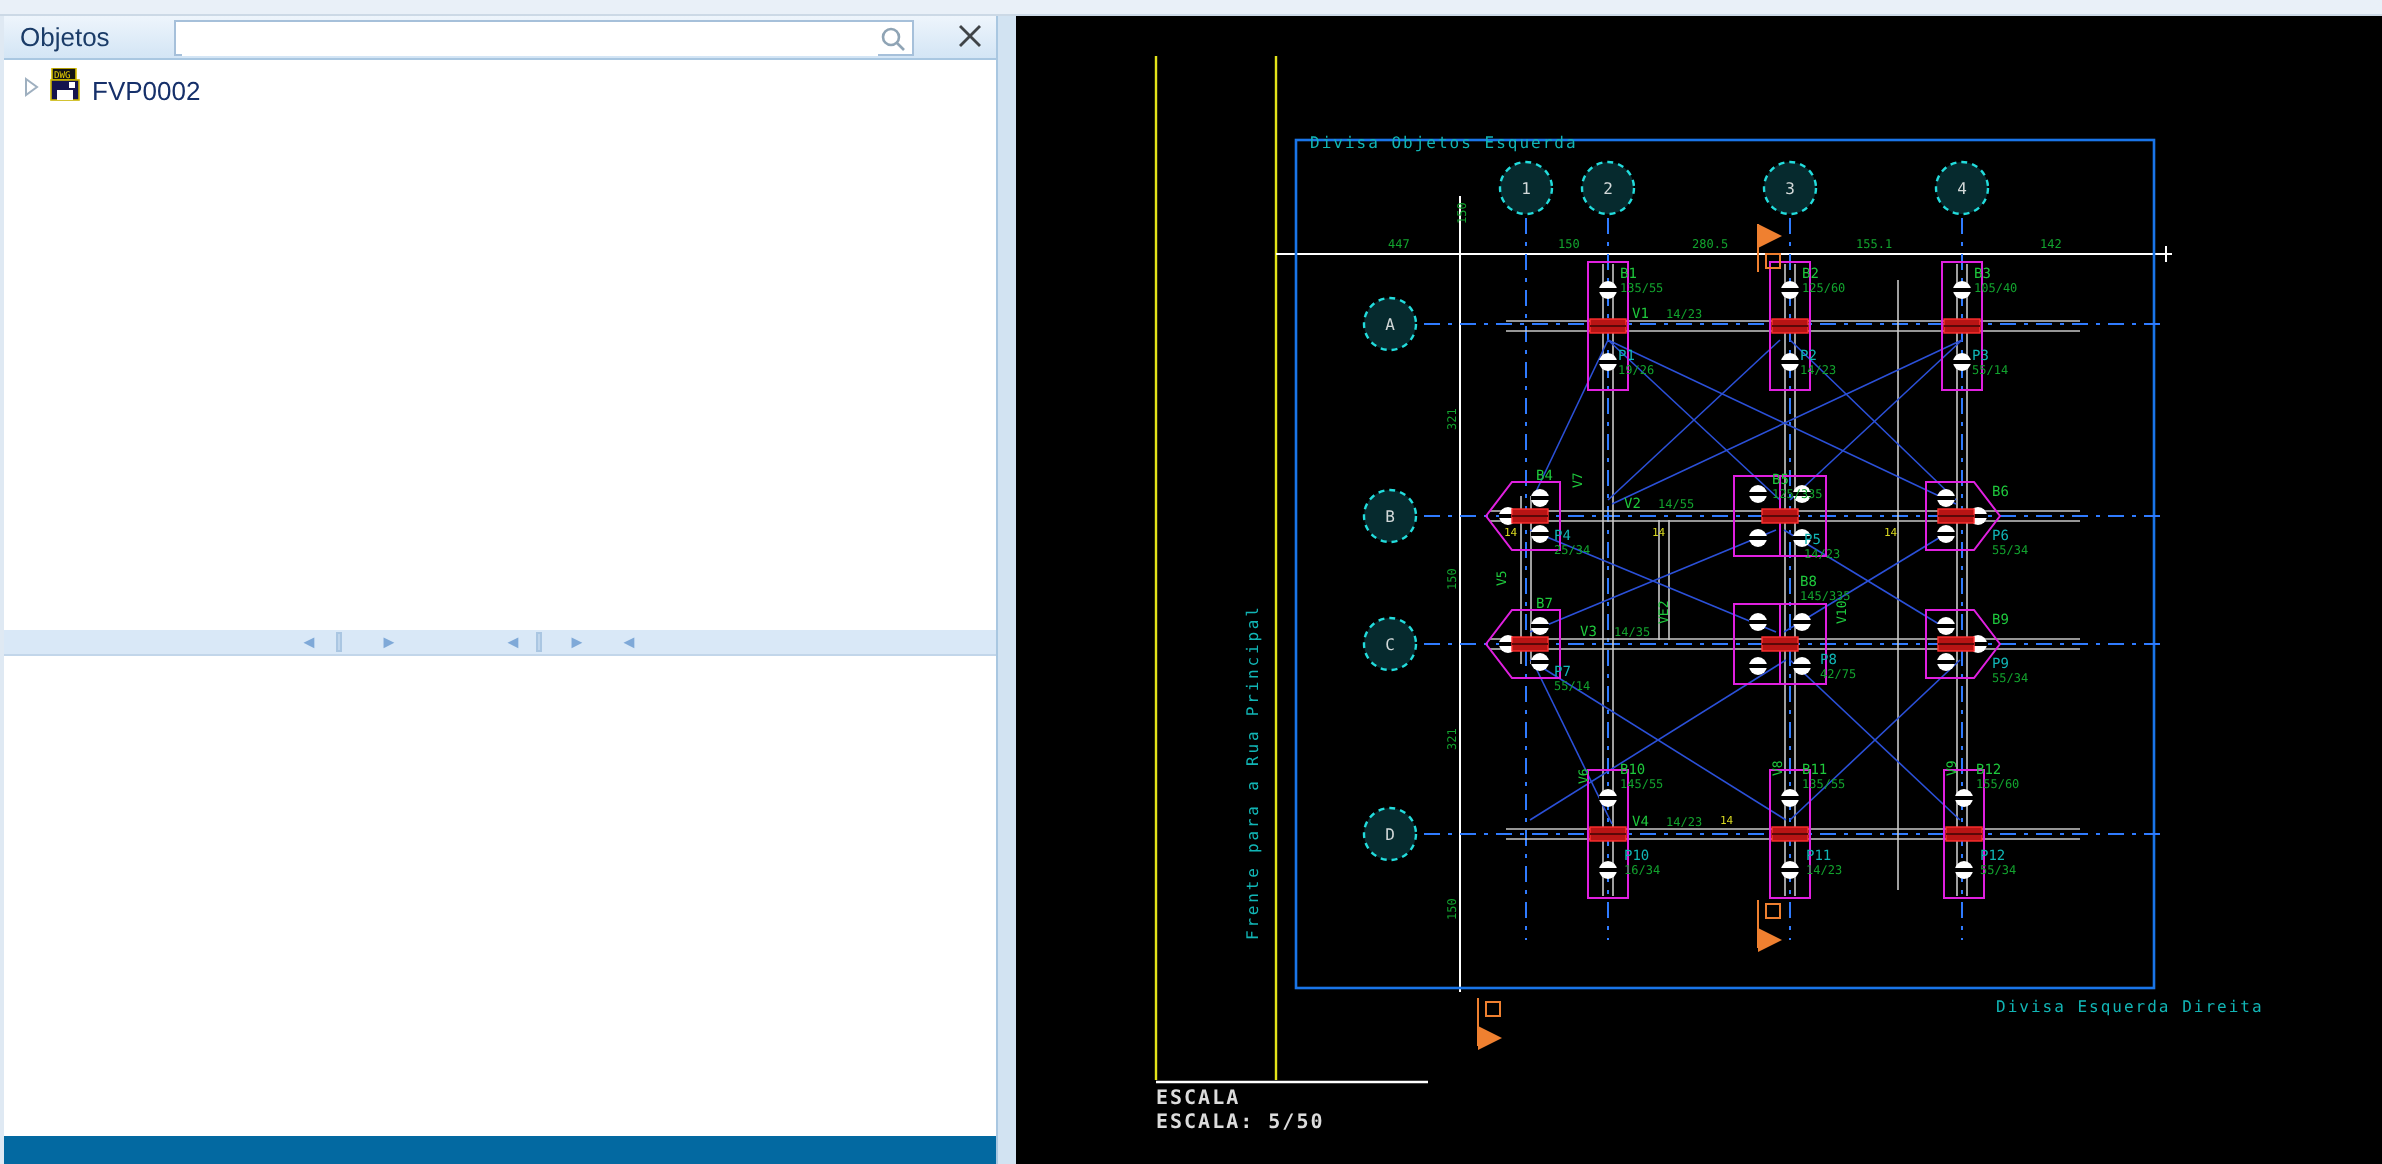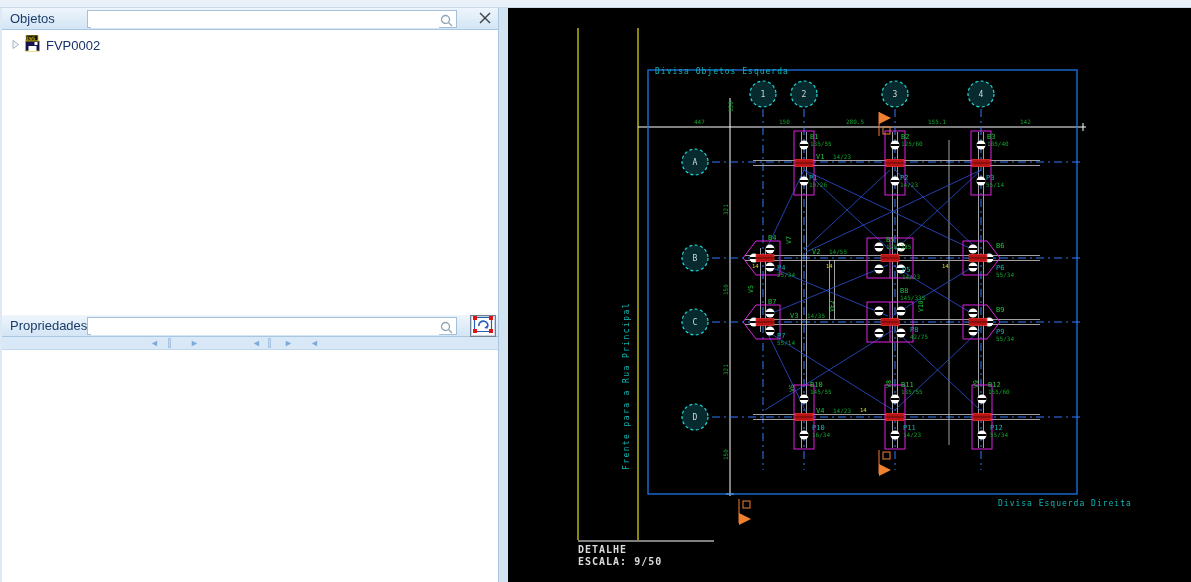--- a/index.html
+++ b/index.html
@@ -76,43 +76,20 @@
           <text x="2" y="5" font-size="4.6" fill="#e8d000" font-family="DejaVu Sans Mono, monospace">DWG</text>
           <rect x="0.5" y="6" width="14" height="10" fill="#14144e" stroke="#c8b400" stroke-width="0.8"></rect>
           <rect x="3.5" y="11" width="8" height="5" fill="#fff"></rect>
           <rect x="9.5" y="7" width="3" height="3" fill="#fff"></rect>
         </svg>
       </span>
       <span class="lbl">FVP0002</span>
     </div>
   </div>
 
-  <div class="panel-header">
-    <span class="panel-title">Propriedades</span>
-    <div class="search-box">
-      <input value="" style="">
-      <span class="mag">
-        <svg width="13" height="13">
-            <circle cx="5.5" cy="5.5" r="4" fill="none" stroke="#8fa4b5" stroke-width="1.3"></circle>
-            <line x1="8.5" y1="8.5" x2="12" y2="12" stroke="#8fa4b5" stroke-width="1.3"></line>
-          </svg>
-      </span>
-    </div>
-    <button class="capture-btn">
-      <svg width="22" height="18">
-        <rect x="2.5" y="1.5" width="17" height="14" rx="2" fill="none" stroke="#2a5cb8" stroke-width="1.2"></rect>
-        <rect x="1" y="0" width="4" height="4" fill="#e11212"></rect>
-        <rect x="17" y="0" width="4" height="4" fill="#e11212"></rect>
-        <rect x="1" y="13" width="4" height="4" fill="#e11212"></rect>
-        <rect x="17" y="13" width="4" height="4" fill="#e11212"></rect>
-        <path d="M7 10 a4.5 4 0 1 1 8 1.5" fill="none" stroke="#2a5cb8" stroke-width="1.6"></path>
-        <polygon points="15.6,12.8 12.2,12 15,9.4" fill="#2a5cb8"></polygon>
-      </svg>
-    </button>
-  </div>
 
   <div class="props-subbar" id="subbar">
       <span class="divider" style="left: 166px;"></span>
       <span class="divider" style="left: 266px;"></span>
       <span class="arrow" style="left: 148px;">◄</span>
       <span class="arrow" style="left: 188px;">►</span>
       <span class="arrow" style="left: 250px;">◄</span>
       <span class="arrow" style="left: 282px;">►</span>
       <span class="arrow" style="left: 308px;">◄</span>
     </div>
@@ -430,15 +407,15 @@
       </g>
       <g>
         <line x1="739" y1="499" x2="739" y2="523" stroke="#ef8030" stroke-width="1"></line>
         <polygon points="739,513 751,519 739,525" fill="#ef8030"></polygon>
         <rect x="743" y="501" width="7" height="7" fill="none" stroke="#ef8030" stroke-width="1"></rect>
       </g>
     </svg>
   <div class="cadtxt divisa" style="left:147px;top:59px">Divisa Objetos Esquerda</div>
   <div class="cadtxt divisa" style="left:490px;top:491px">Divisa Esquerda Direita</div>
   <div class="cadtxt frente" style="left:114px;top:462px">Frente para a Rua Principal</div>
-  <div class="cadtxt detalhe" style="left:70px;top:536px">DETALHE</div>
-  <div class="cadtxt detalhe" style="left:70px;top:548px">ESCALA: 9/50</div>
+  <div class="cadtxt detalhe" style="left:70px;top:536px">ESCALA</div>
+  <div class="cadtxt detalhe" style="left:70px;top:548px">ESCALA: 5/50</div>
 </div>
 
 </body></html>

